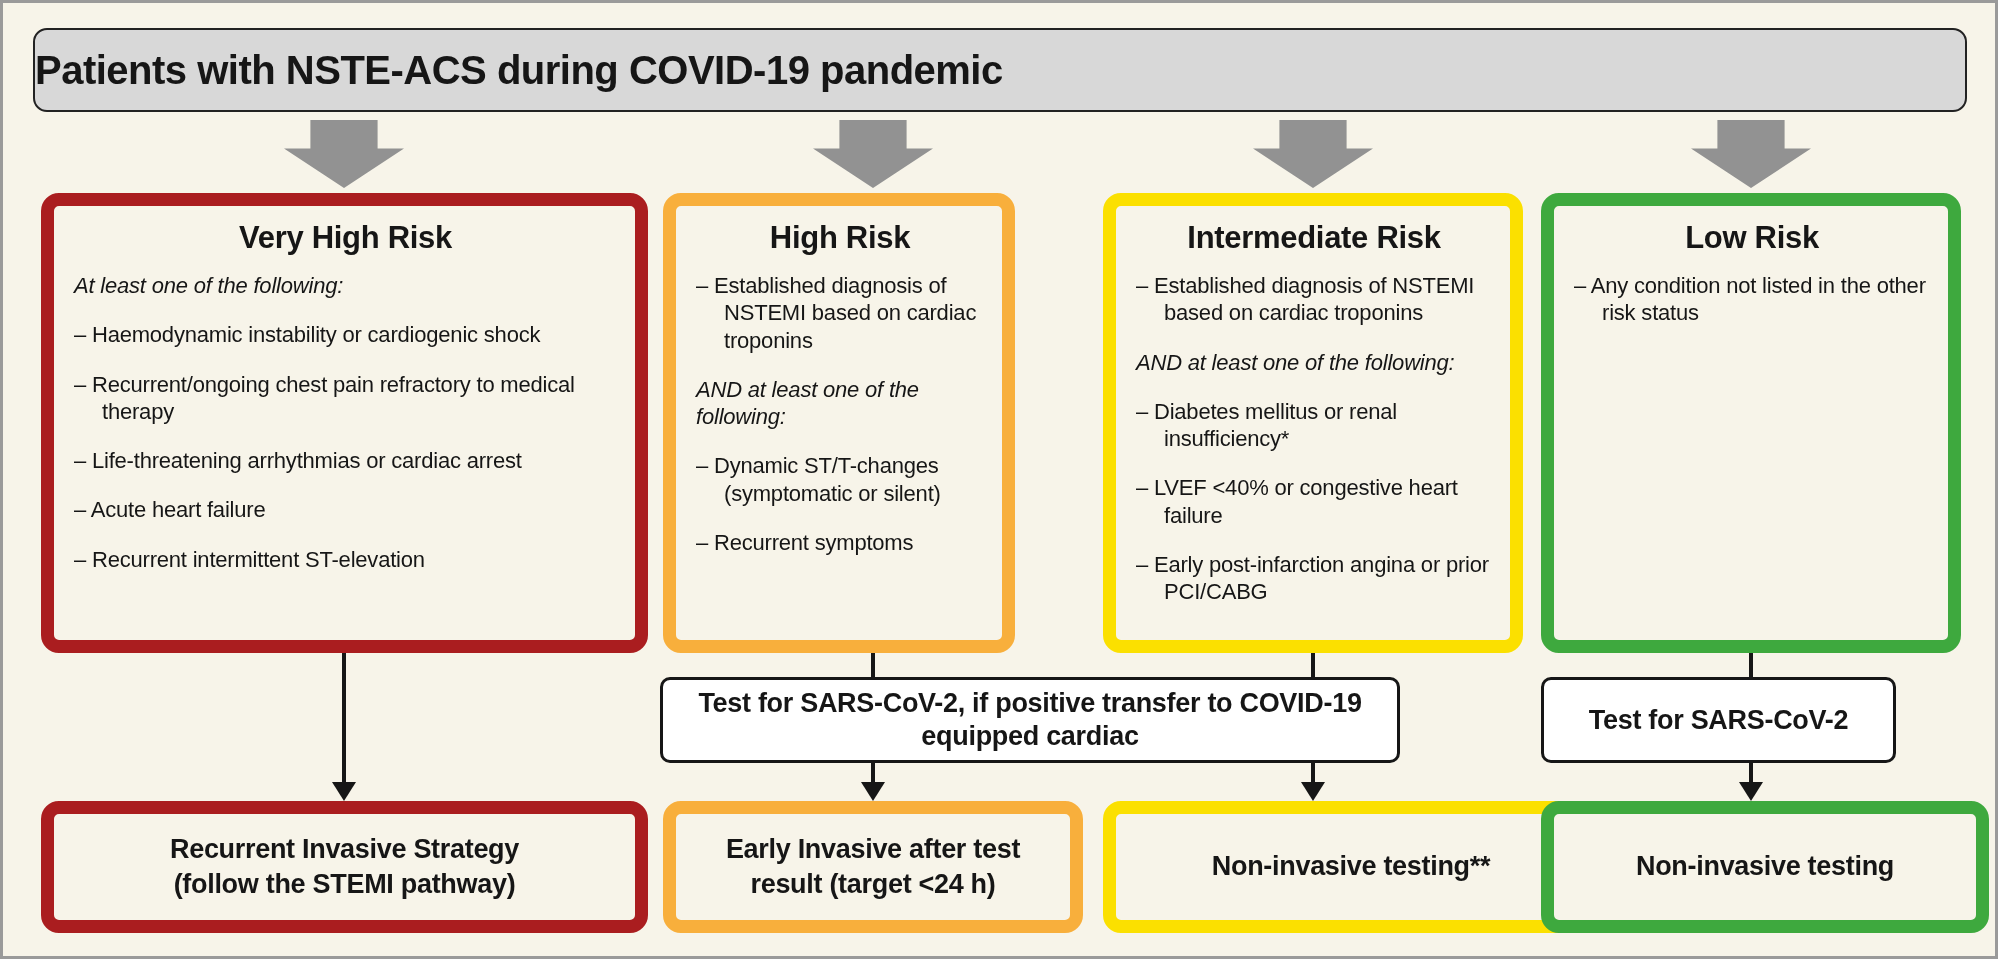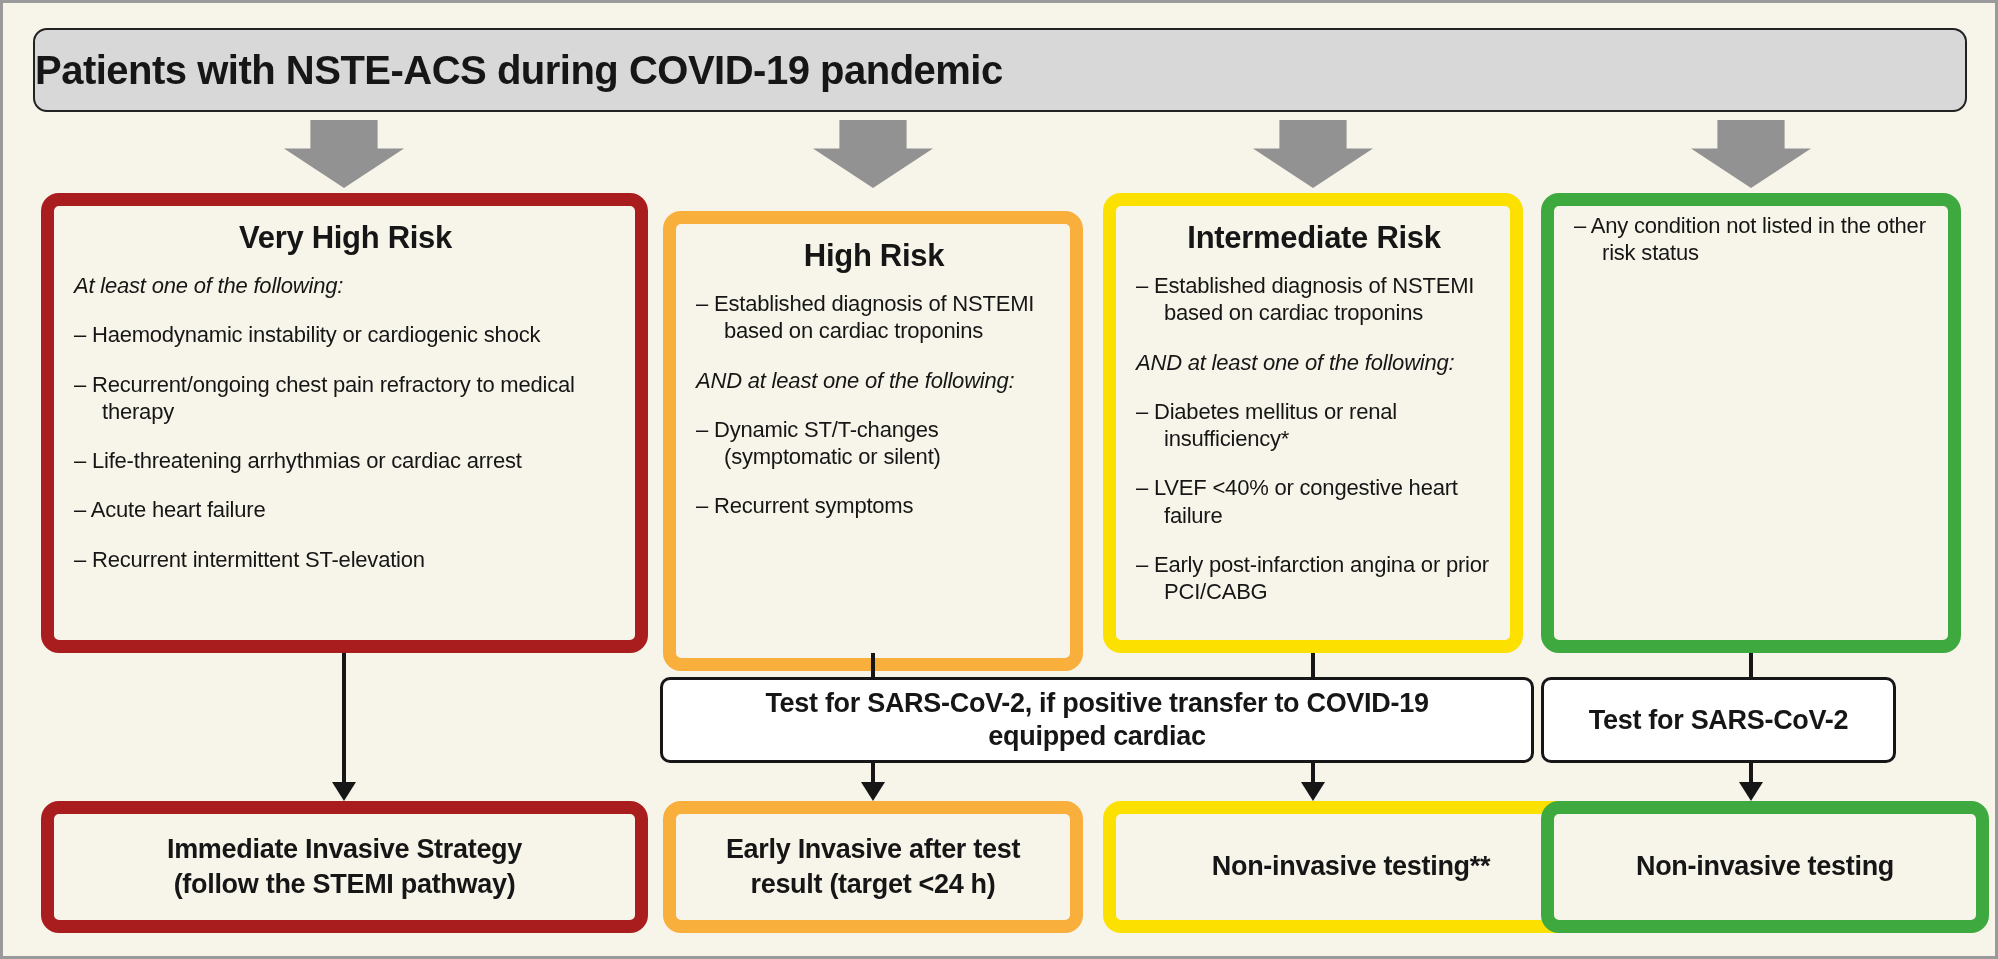--- a/index.html
+++ b/index.html
@@ -87,66 +87,67 @@
   <div class="risk-box" style="left: 38px; width: 607px; border-color: rgb(170, 29, 31);">
     <div class="risk-heading">Very High Risk</div>
     <div class="note">At least one of the following:</div>
     <div class="item">– Haemodynamic instability or cardiogenic shock</div>
     <div class="item">– Recurrent/ongoing chest pain refractory to medical therapy</div>
     <div class="item">– Life-threatening arrhythmias or cardiac arrest</div>
     <div class="item">– Acute heart failure</div>
     <div class="item">– Recurrent intermittent ST-elevation</div>
   </div>
 
-  <div class="risk-box" style="left: 660px; width: 420px; border-color: rgb(248, 175, 60); margin-top: 18px;">
+  <div class="risk-box" style="left: 660px; width: 352px; border-color: rgb(248, 175, 60);">
     <div class="risk-heading">High Risk</div>
     <div class="item">– Established diagnosis of NSTEMI based on cardiac troponins</div>
     <div class="note">AND at least one of the following:</div>
     <div class="item">– Dynamic ST/T-changes (symptomatic or silent)</div>
     <div class="item">– Recurrent symptoms</div>
   </div>
 
   <div class="risk-box" style="left: 1100px; width: 420px; border-color: rgb(251, 224, 0);">
     <div class="risk-heading">Intermediate Risk</div>
     <div class="item">– Established diagnosis of NSTEMI based on cardiac troponins</div>
     <div class="note">AND at least one of the following:</div>
     <div class="item">– Diabetes mellitus or renal insufficiency*</div>
     <div class="item">– LVEF &lt;40% or congestive heart failure</div>
     <div class="item">– Early post-infarction angina or prior PCI/CABG</div>
   </div>
 
   <div class="risk-box" style="left: 1538px; width: 420px; border-color: rgb(62, 169, 62);">
+    <div class="risk-heading">Low Risk</div>
     <div class="item">– Any condition not listed in the other risk status</div>
   </div>
 
   <div class="connector" style="left: 339px; top: 650px; height: 131px; background: rgb(22, 22, 22);"></div>
   <div class="arrowhead" style="left: 329px; top: 779px; border-top-color: rgb(22, 22, 22);"></div>
 
   <div class="connector" style="left: 868px; top: 650px; height: 26px; background: rgb(22, 22, 22);"></div>
   <div class="connector" style="left: 868px; top: 759px; height: 22px; background: rgb(22, 22, 22);"></div>
   <div class="arrowhead" style="left: 858px; top: 779px; border-top-color: rgb(22, 22, 22);"></div>
 
   <div class="connector" style="left: 1308px; top: 650px; height: 26px; background: rgb(22, 22, 22);"></div>
   <div class="connector" style="left: 1308px; top: 759px; height: 22px; background: rgb(22, 22, 22);"></div>
   <div class="arrowhead" style="left: 1298px; top: 779px; border-top-color: rgb(22, 22, 22);"></div>
 
   <div class="connector" style="left: 1746px; top: 650px; height: 26px; background: rgb(22, 22, 22);"></div>
   <div class="connector" style="left: 1746px; top: 759px; height: 22px; background: rgb(22, 22, 22);"></div>
   <div class="arrowhead" style="left: 1736px; top: 779px; border-top-color: rgb(22, 22, 22);"></div>
 
-  <div class="test-box" style="left:657px;width:874px;">
+  <div class="test-box" style="left:657px;width:740px;">
     <div>Test for SARS-CoV-2, if positive transfer to COVID-19</div>
     <div>equipped cardiac</div>
   </div>
   <div class="test-box" style="left:1538px;width:355px;">
     <div>Test for SARS-CoV-2</div>
   </div>
 
   <div class="action-box" style="left: 38px; width: 607px; border-color: rgb(170, 29, 31);">
-    <div>Immediate Invasive Strategy</div>
+    <div>Recurrent Invasive Strategy</div>
     <div>(follow the STEMI pathway)</div>
   </div>
   <div class="action-box" style="left: 660px; width: 420px; border-color: rgb(248, 175, 60);">
     <div>Early Invasive after test</div>
     <div>result (target &lt;24 h)</div>
   </div>
   <div class="action-box" style="left: 1100px; width: 496px; border-color: rgb(251, 224, 0);">
     <div>Non-invasive testing**</div>
   </div>
   <div class="action-box" style="left: 1538px; width: 448px; border-color: rgb(62, 169, 62);">

